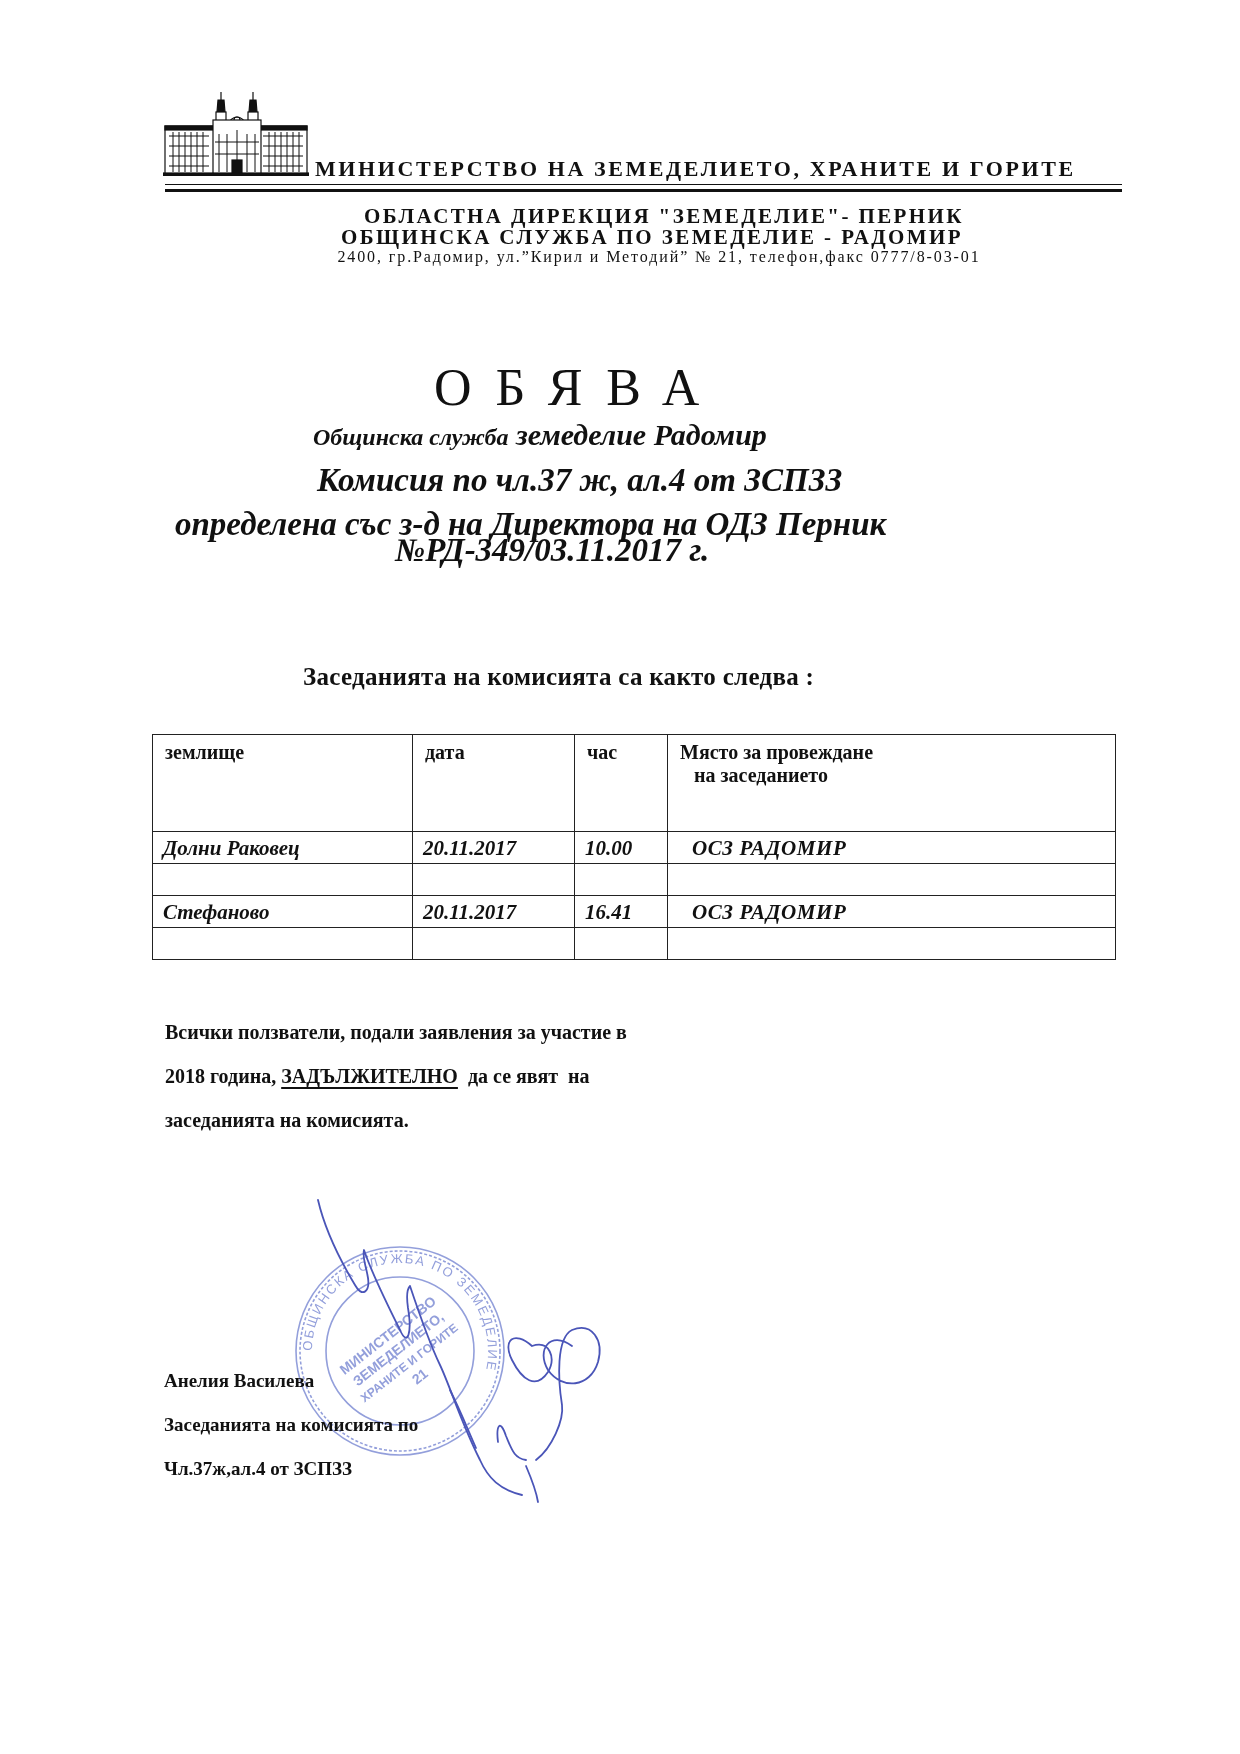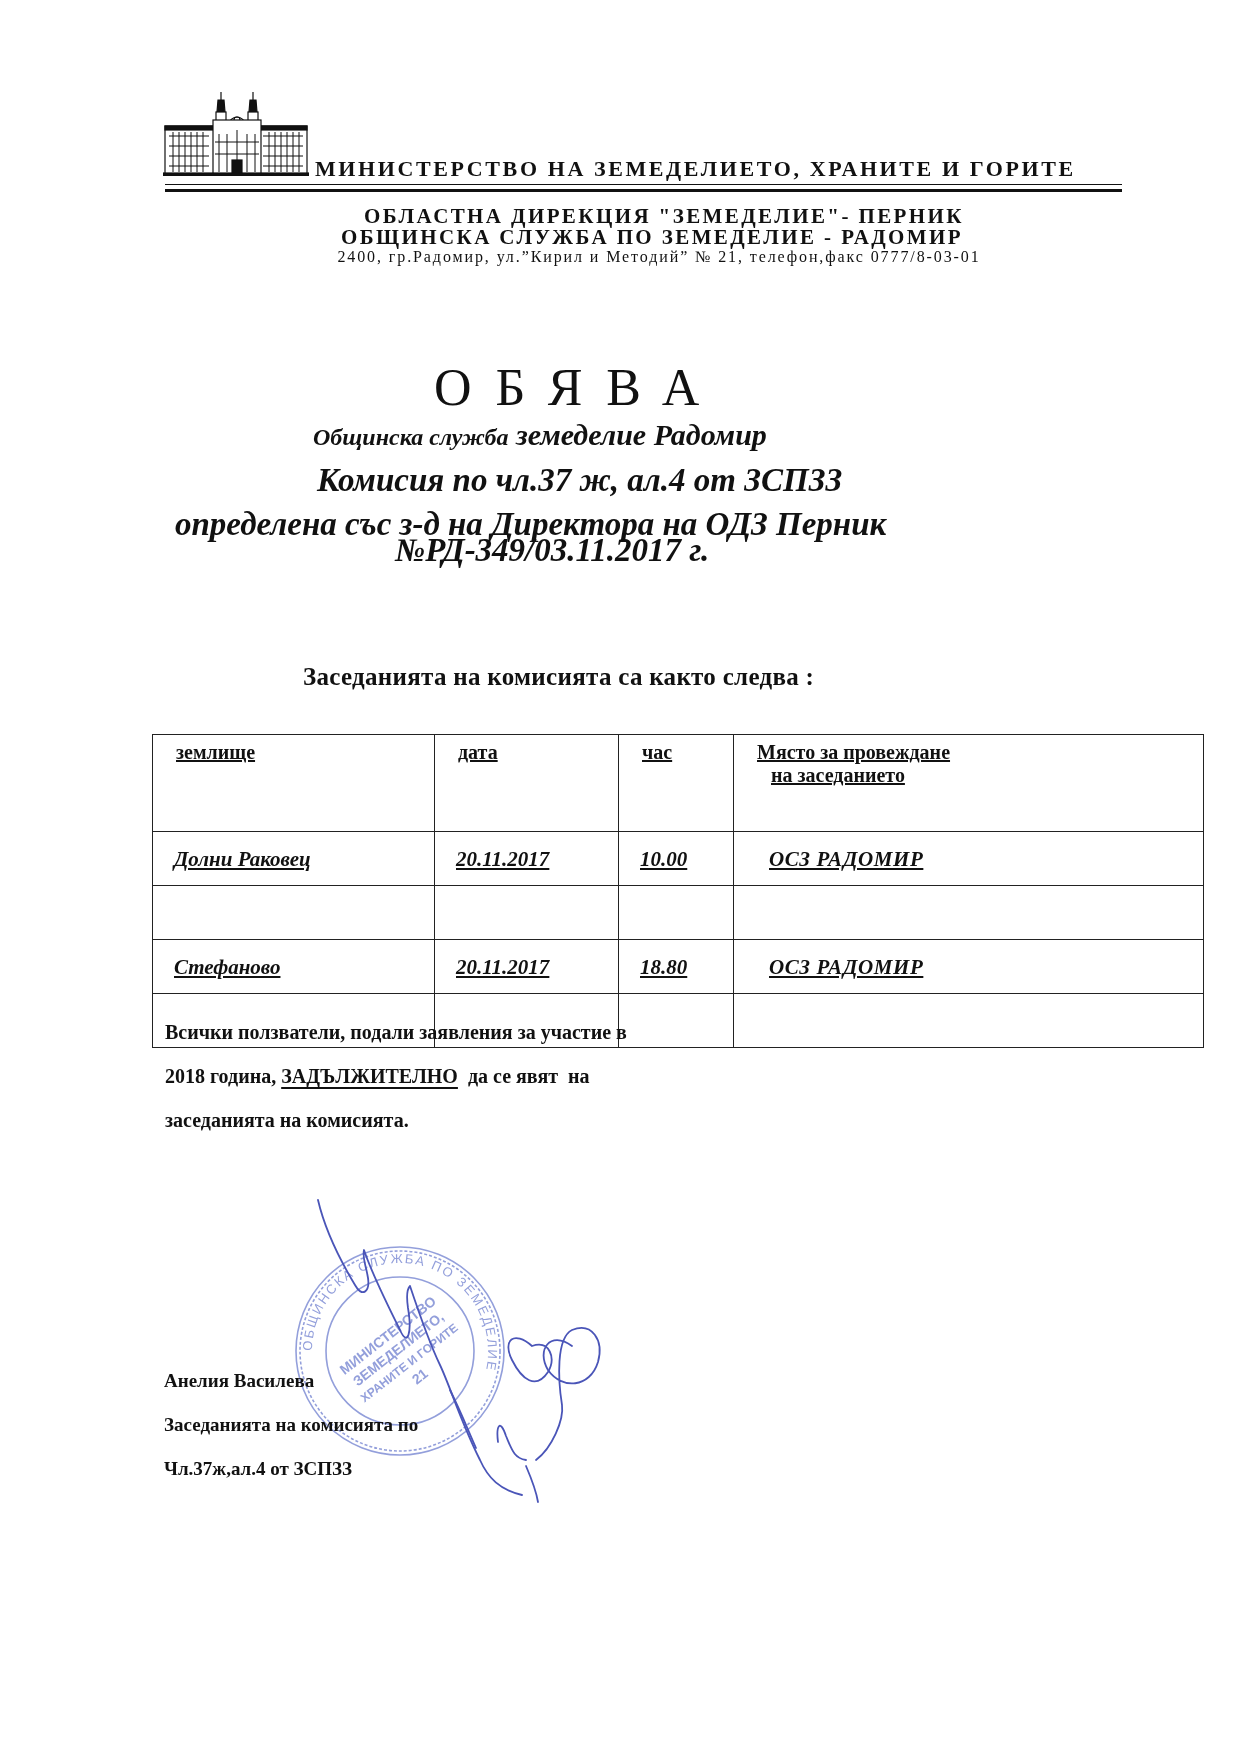--- a/index.html
+++ b/index.html
@@ -23,21 +23,21 @@
   #sub1 { left: 313px; top: 418px; font-size: 30px; }
   #sub1 .small { font-size: 24px; font-weight: bold; }
   #sub2 { left: 317px; top: 462px; font-size: 33px; }
   #sub3 { left: 162px; top: 506px; font-size: 33px; margin-left: 13px; }
   #sub4 { left: 395px; top: 532px; font-size: 33px; }
 
   #sessions-heading { left: 303px; top: 663px; font-size: 25px; font-weight: bold; letter-spacing: 0.3px; }
 
   
   #schedule { position: absolute; left: 152px; top: 734px; border-collapse: collapse; }
-  #schedule td, #schedule th { border: 1.6px solid #222; padding: 11px; vertical-align: top; text-align: left; text-decoration: underline; }
+  #schedule td, #schedule th { border: 1.6px solid #222; padding: 0; vertical-align: top; text-align: left; }
   #schedule th { font-weight: bold; font-size: 20px; height: 97px; padding-top: 6px; box-sizing: border-box; }
   #schedule th .cell { padding-left: 12px; }
   #schedule th .line2 { display: block; padding-left: 26px; }
   #schedule td { font-size: 21px; font-weight: bold; font-style: italic; height: 31px; }
   #schedule td .cell { display: block; padding-top: 4px; }
   .c0 { width: 259px; } .c1 { width: 161px; } .c2 { width: 92px; } .c3 { width: 447px; }
   td.c0 .cell { padding-left: 10px; }
   td.c1 .cell { padding-left: 10px; }
   td.c2 .cell { padding-left: 10px; }
   td.c3 .cell { padding-left: 24px; letter-spacing: 0.6px; }
@@ -137,21 +137,21 @@
         </td>
   </tr>
   <tr>
     <td class="c0">
           <span class="cell">Стефаново</span>
         </td>
     <td class="c1">
           <span class="cell">20.11.2017</span>
         </td>
     <td class="c2">
-          <span class="cell">18.80</span>
+          <span class="cell">16.41</span>
         </td>
     <td class="c3">
           <span class="cell">ОСЗ  РАДОМИР</span>
         </td>
   </tr>
   <tr class="empty">
     <td class="c0">
           <span class="cell"></span>
         </td>
     <td class="c1">

